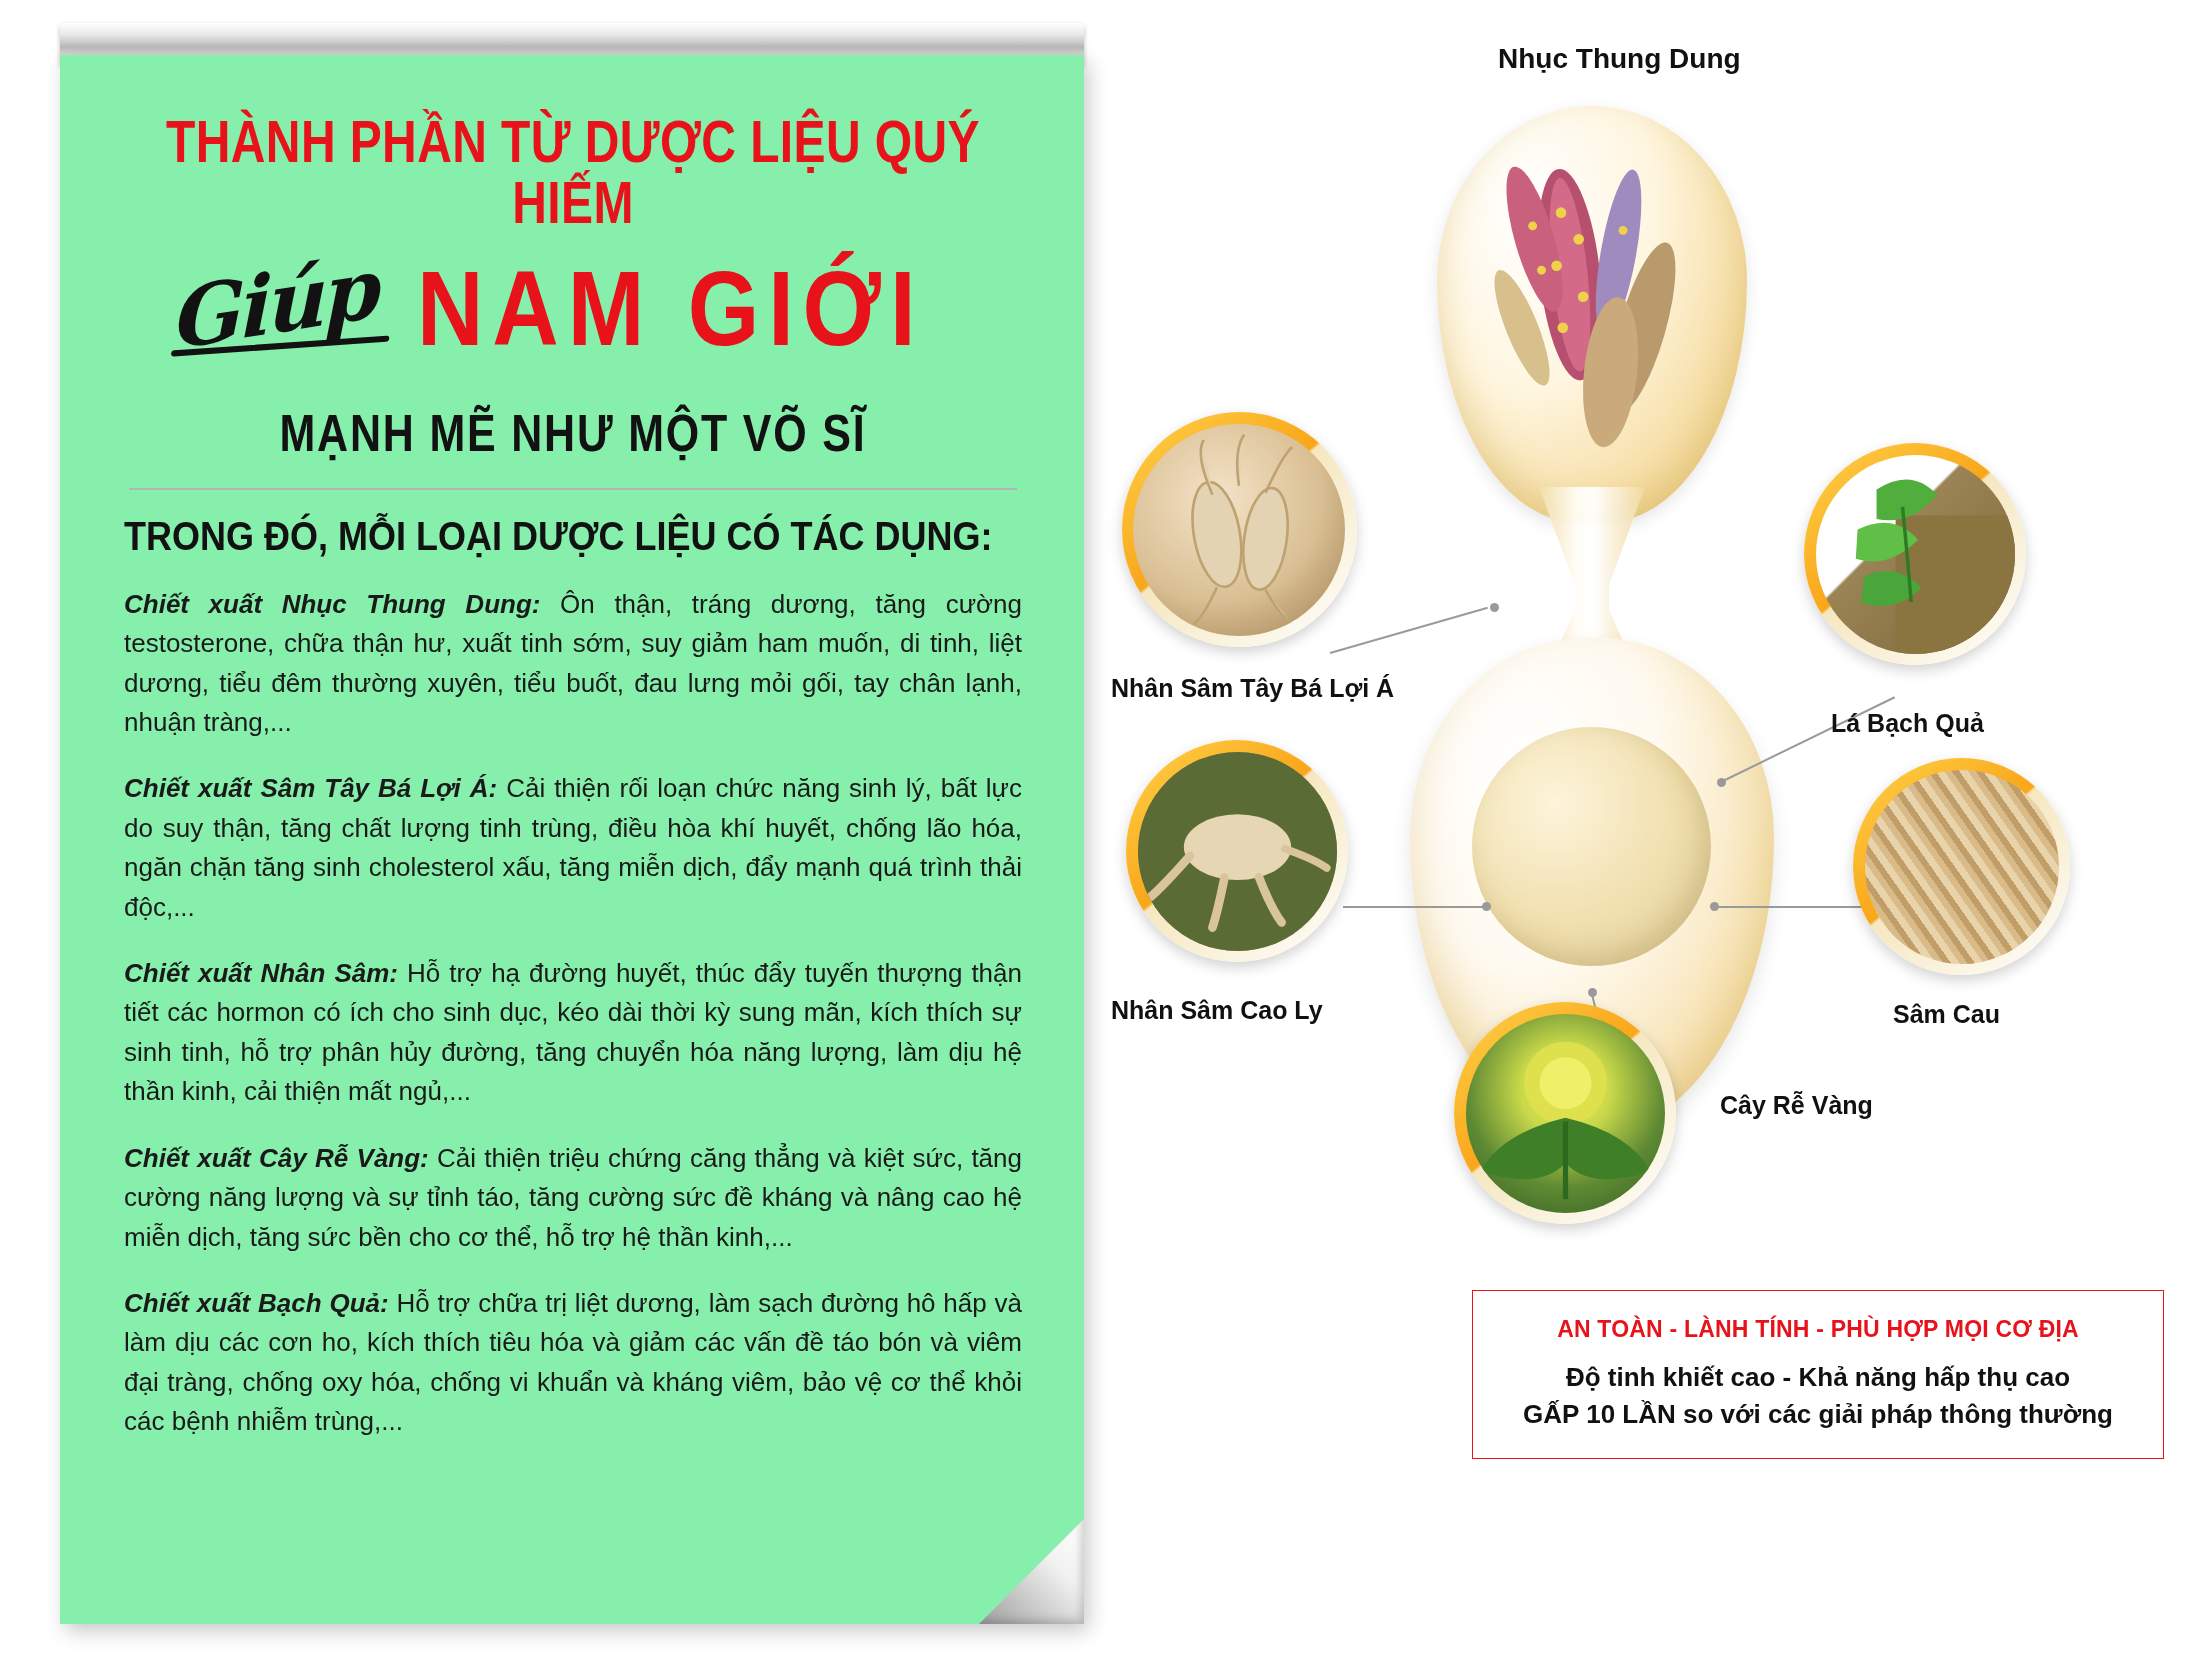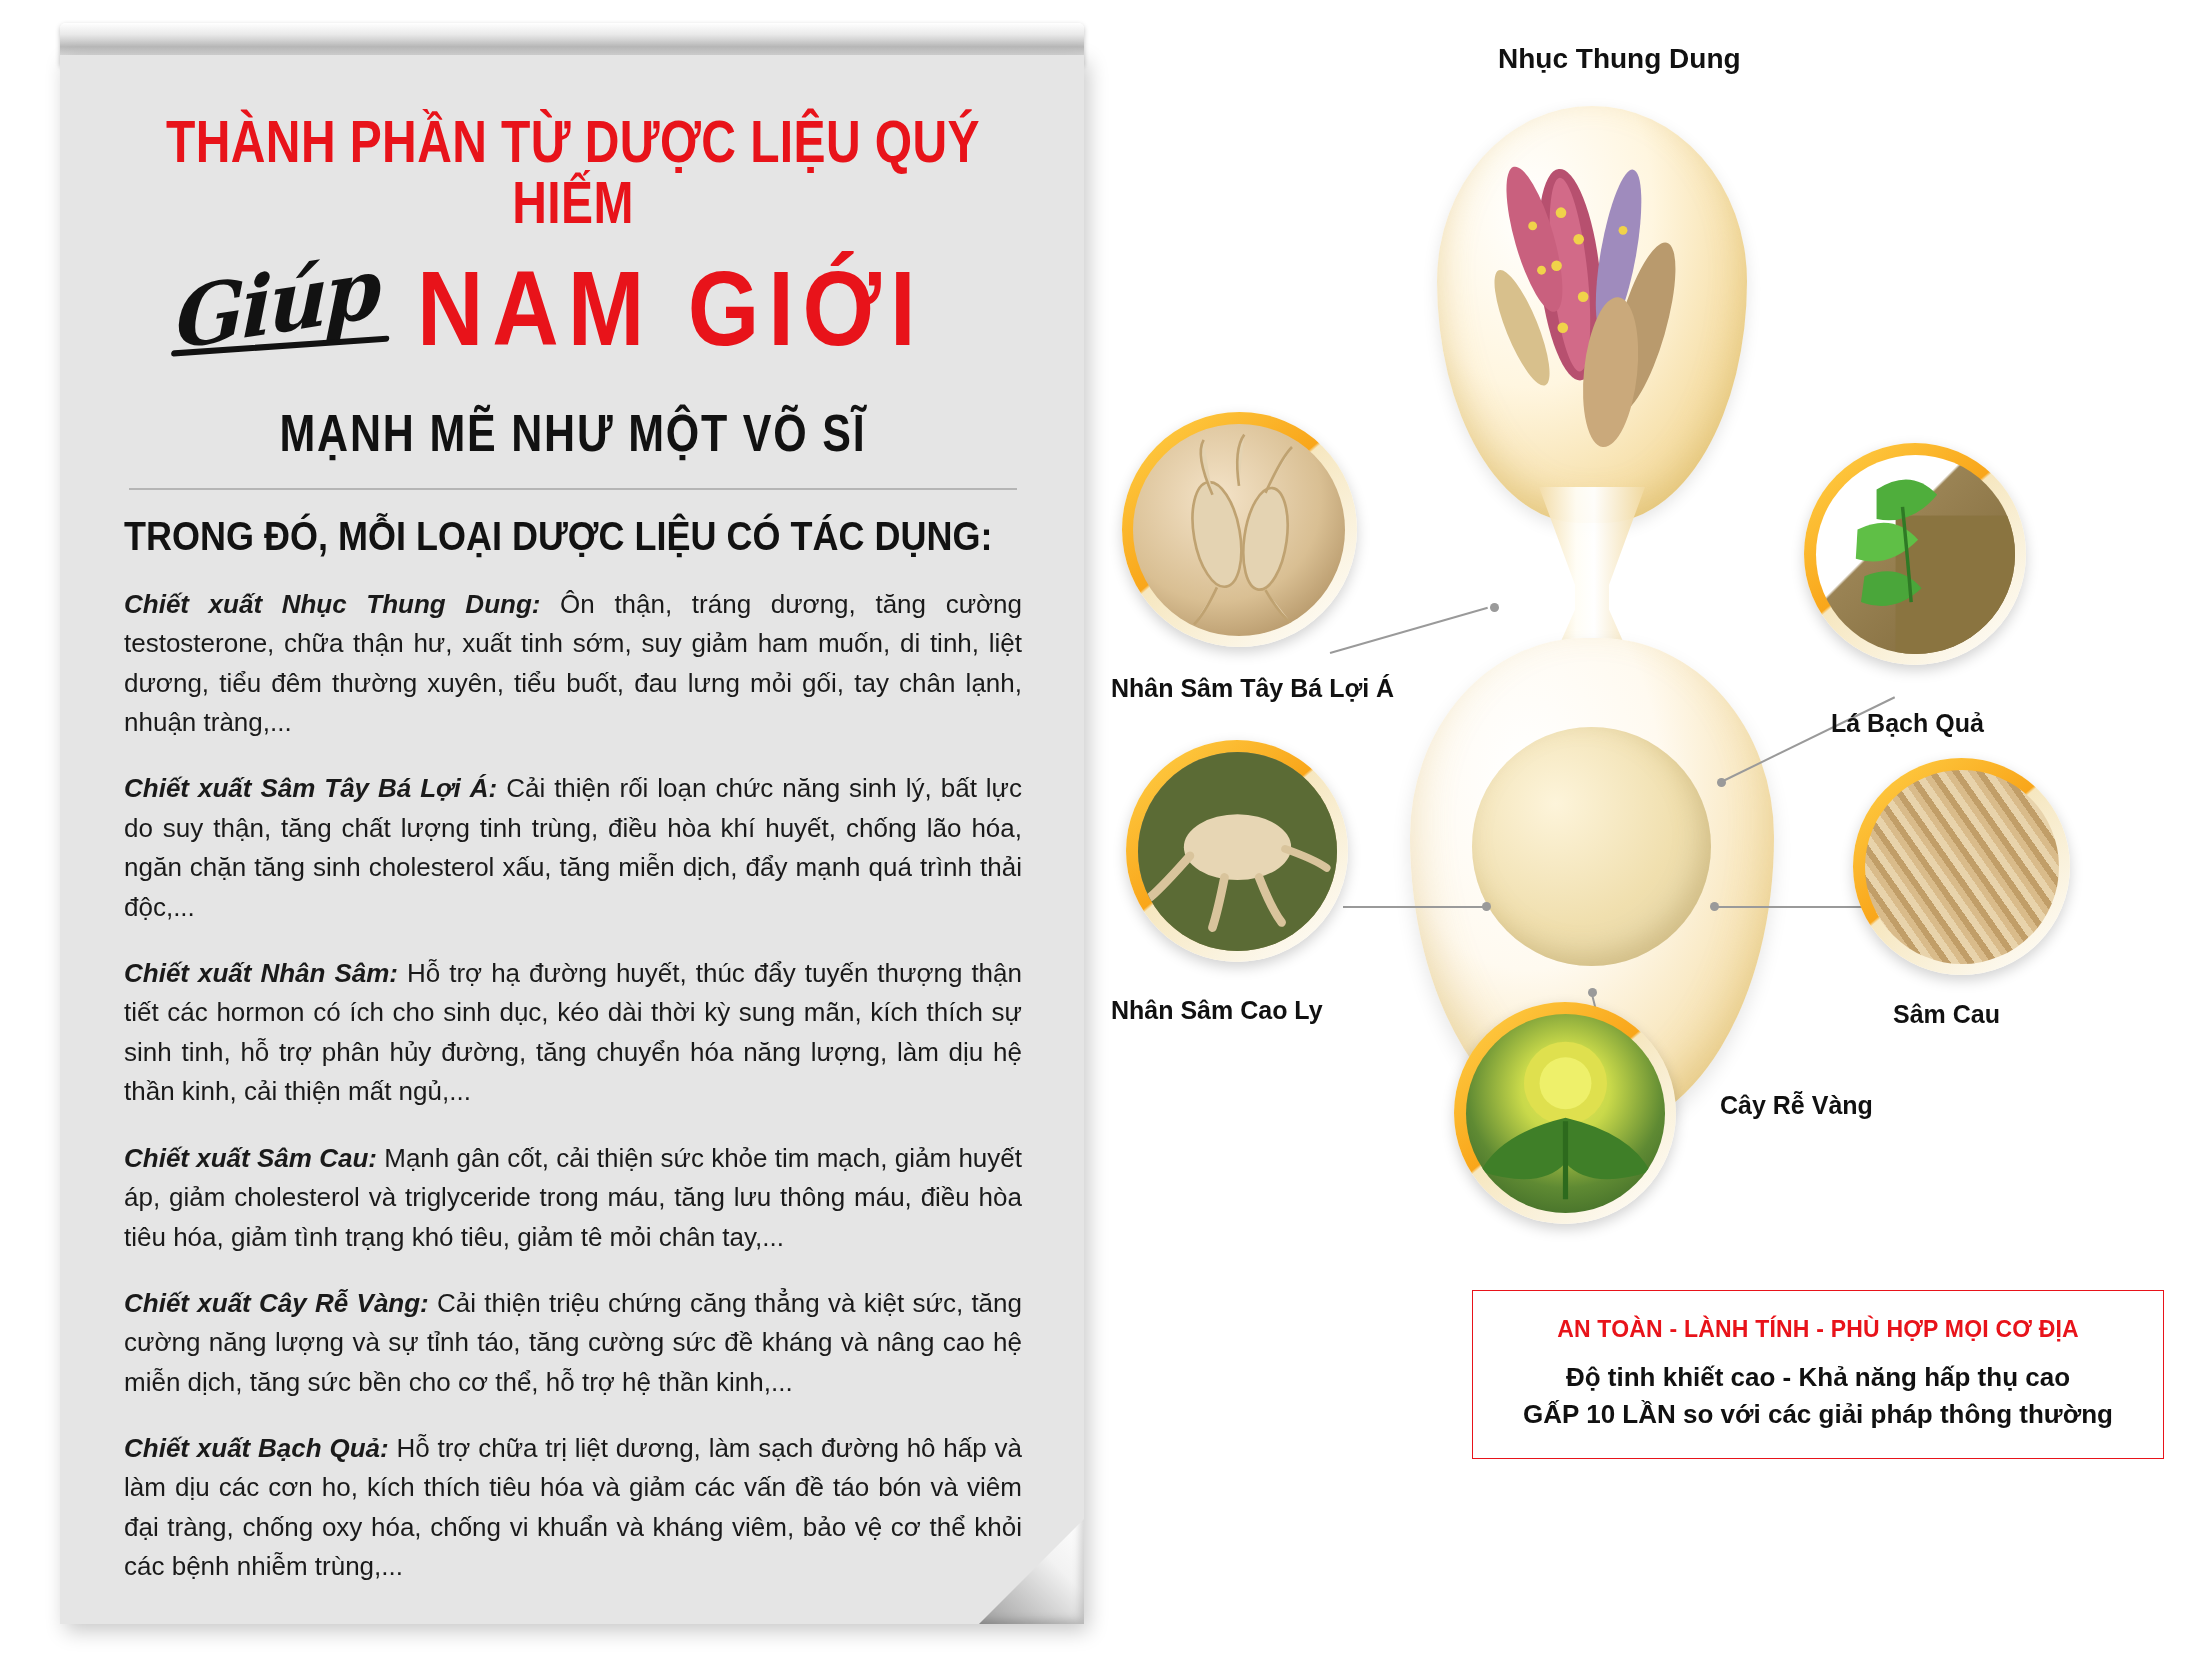--- a/index.html
+++ b/index.html
@@ -17,21 +17,21 @@
     background: #ffffff;
   }
 
   
   .paper {
     position: absolute;
     left: 60px;
     top: 55px;
     width: 1024px;
     height: 1569px;
-    background: #e5e5e5;
+    background: #86efac;
     box-shadow: 5.3px 7px 19.5px rgba(0,0,0,0.22);
   }
   .paper-roll {
     position: absolute;
     left: 60px;
     top: 23px;
     width: 1024px;
     height: 41px;
     background: linear-gradient(180deg, #ffffff 0%, #e9e9e9 28%, #b9b9b9 58%, #dcdcdc 82%, #f4f4f4 100%);
     border-radius: 5.3px 5.3px 1.8px 1.8px;
@@ -304,23 +304,20 @@
 
       <div class="body-list">
         <p class="para">
           <span class="lead">Chiết xuất Nhục Thung Dung:</span><span> Ôn thận, tráng dương, tăng cường testosterone, chữa thận hư, xuất tinh sớm, suy giảm ham muốn, di tinh, liệt dương, tiểu đêm thường xuyên, tiểu buốt, đau lưng mỏi gối, tay chân lạnh, nhuận tràng,...</span>
         </p>
         <p class="para">
           <span class="lead">Chiết xuất Sâm Tây Bá Lợi Á:</span><span> Cải thiện rối loạn chức năng sinh lý, bất lực do suy thận, tăng chất lượng tinh trùng, điều hòa khí huyết, chống lão hóa, ngăn chặn tăng sinh cholesterol xấu, tăng miễn dịch, đẩy mạnh quá trình thải độc,...</span>
         </p>
         <p class="para">
           <span class="lead">Chiết xuất Nhân Sâm:</span><span> Hỗ trợ hạ đường huyết, thúc đẩy tuyến thượng thận tiết các hormon có ích cho sinh dục, kéo dài thời kỳ sung mãn, kích thích sự sinh tinh, hỗ trợ phân hủy đường, tăng chuyển hóa năng lượng, làm dịu hệ thần kinh, cải thiện mất ngủ,...</span>
-        </p>
-        <p class="para">
-          <span class="lead">Chiết xuất Sâm Cau:</span><span> Mạnh gân cốt, cải thiện sức khỏe tim mạch, giảm huyết áp, giảm cholesterol và triglyceride trong máu, tăng lưu thông máu, điều hòa tiêu hóa, giảm tình trạng khó tiêu, giảm tê mỏi chân tay,...</span>
         </p>
         <p class="para">
           <span class="lead">Chiết xuất Cây Rễ Vàng:</span><span> Cải thiện triệu chứng căng thẳng và kiệt sức, tăng cường năng lượng và sự tỉnh táo, tăng cường sức đề kháng và nâng cao hệ miễn dịch, tăng sức bền cho cơ thể, hỗ trợ hệ thần kinh,...</span>
         </p>
         <p class="para">
           <span class="lead">Chiết xuất Bạch Quả:</span><span> Hỗ trợ chữa trị liệt dương, làm sạch đường hô hấp và làm dịu các cơn ho, kích thích tiêu hóa và giảm các vấn đề táo bón và viêm đại tràng, chống oxy hóa, chống vi khuẩn và kháng viêm, bảo vệ cơ thể khỏi các bệnh nhiễm trùng,...</span>
         </p>
       </div>
 
     </div>

